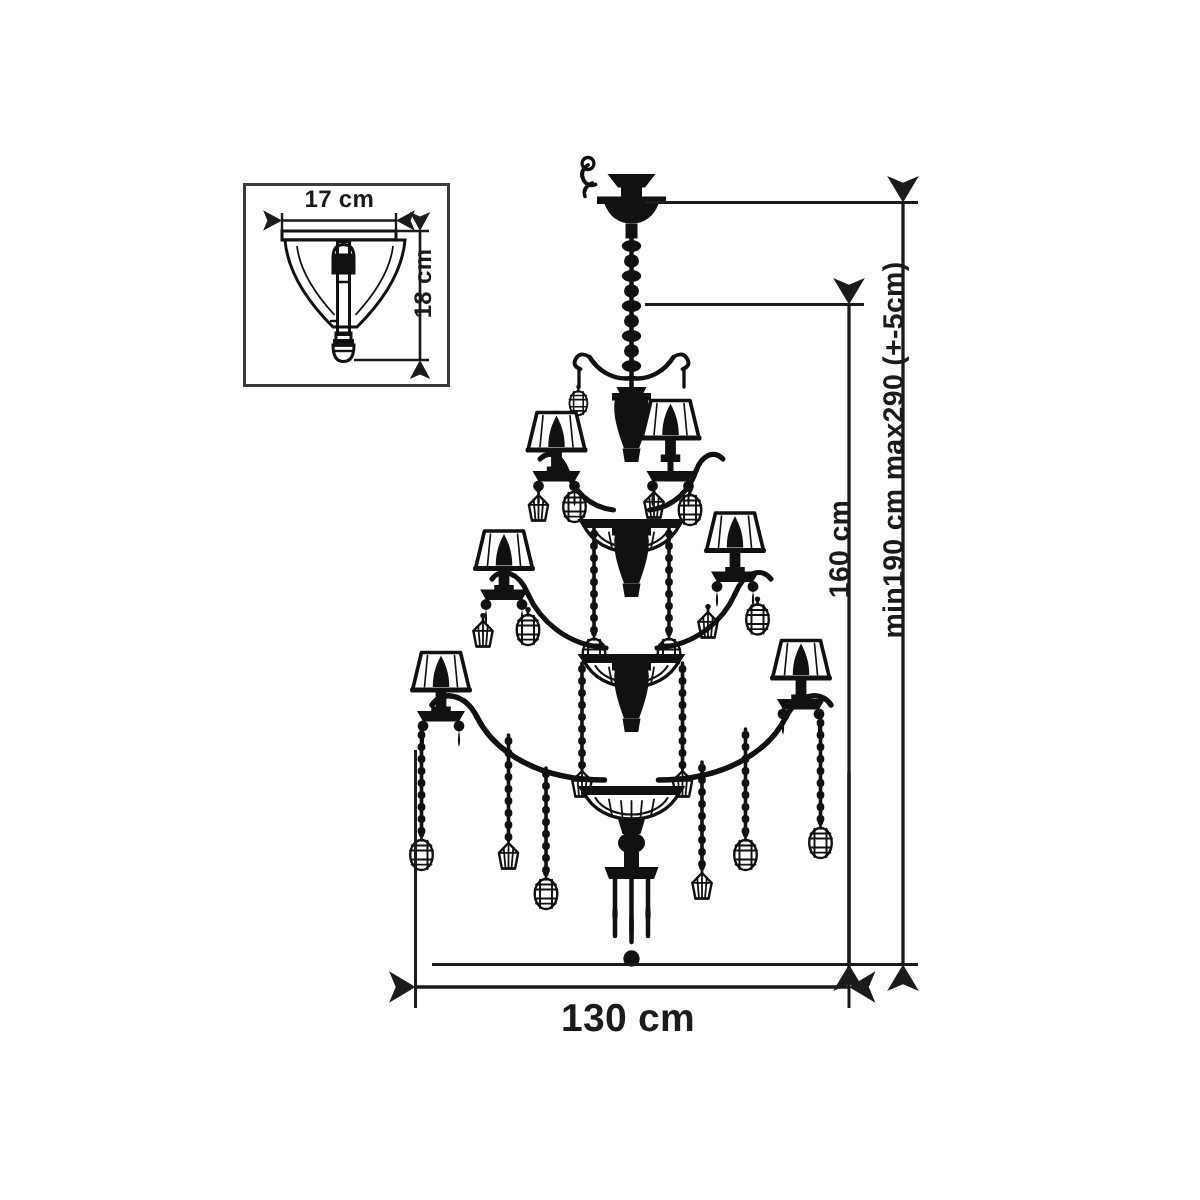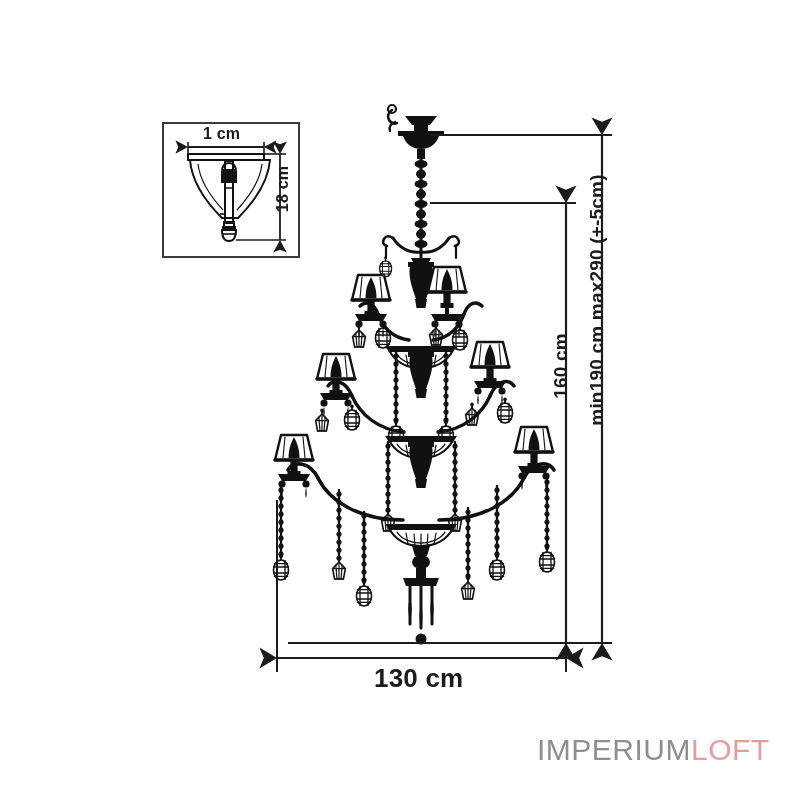--- a/index.html
+++ b/index.html
@@ -340,21 +340,18 @@
       <path d="M118,32 L118,118" stroke-width="1.8" marker-start="url(#iArrU)" marker-end="url(#iArrD)"></path>
     </g>
   </svg>
 
   <div class="dim-text dim-130">130 cm</div>
 
   <div class="dim-text dim-160">160 cm</div>
 
   <div class="dim-text dim-minmax">min190 cm max290 (+-5cm)</div>
 
-  <div class="dim-text dim-14">1 cm</div>
+  <div class="dim-text dim-14">17 cm</div>
 
   <div class="dim-text dim-18">18 cm</div>
 
-  <div class="logo">
-    <span class="imperium">IMPERIUM</span><span class="loft">LOFT</span>
-  </div>
 
 </div>
 
 </body></html>

